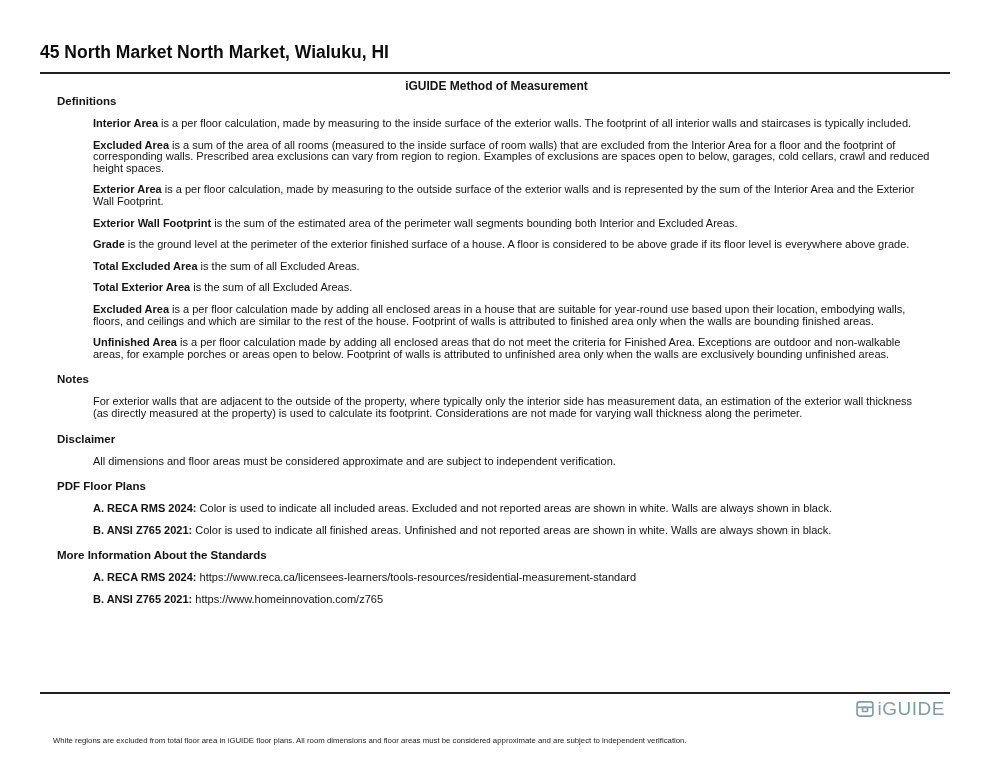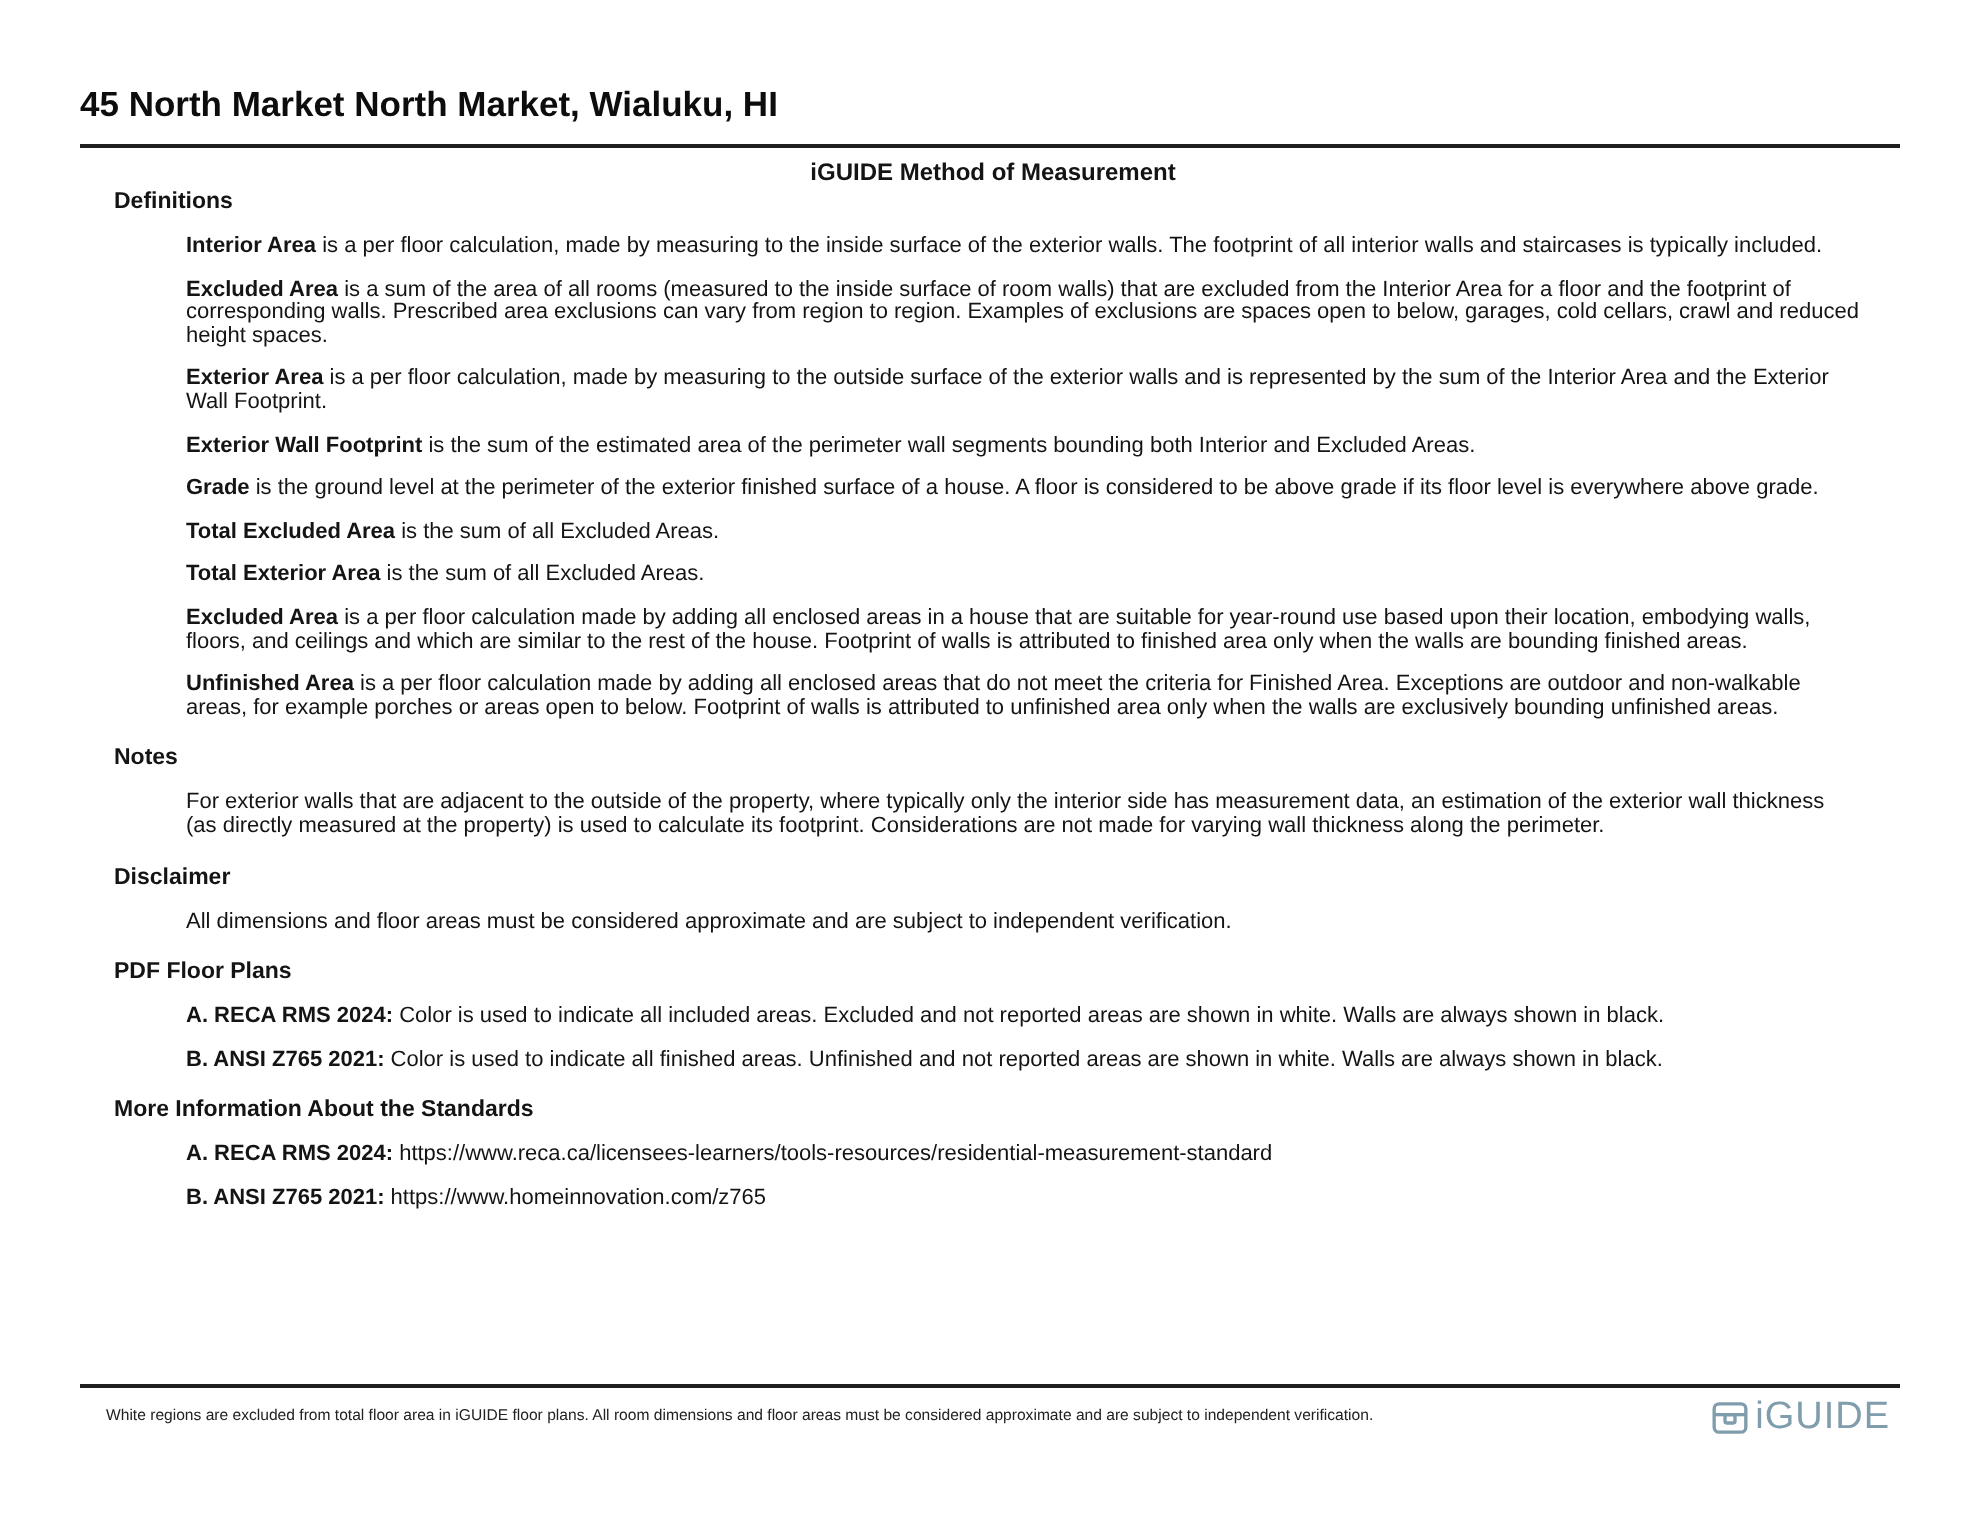--- a/index.html
+++ b/index.html
@@ -51,21 +51,21 @@
   .p .term { font-weight: bold; }
 
   .footer-rule {
     position: absolute;
     left: 40px; right: 43px; top: 692px;
     height: 2px;
     background: #1f1f1f;
   }
   .footer-text {
     position: absolute;
-    left: 53px; top: 703px;
+    left: 53px; top: 736px;
     width: 740px;
     font-size: 7.8px;
     line-height: 9px;
     color: #222222;
   }
   .logo {
     position: absolute;
     right: 48px; top: 698px;
     display: flex;
     align-items: center;

